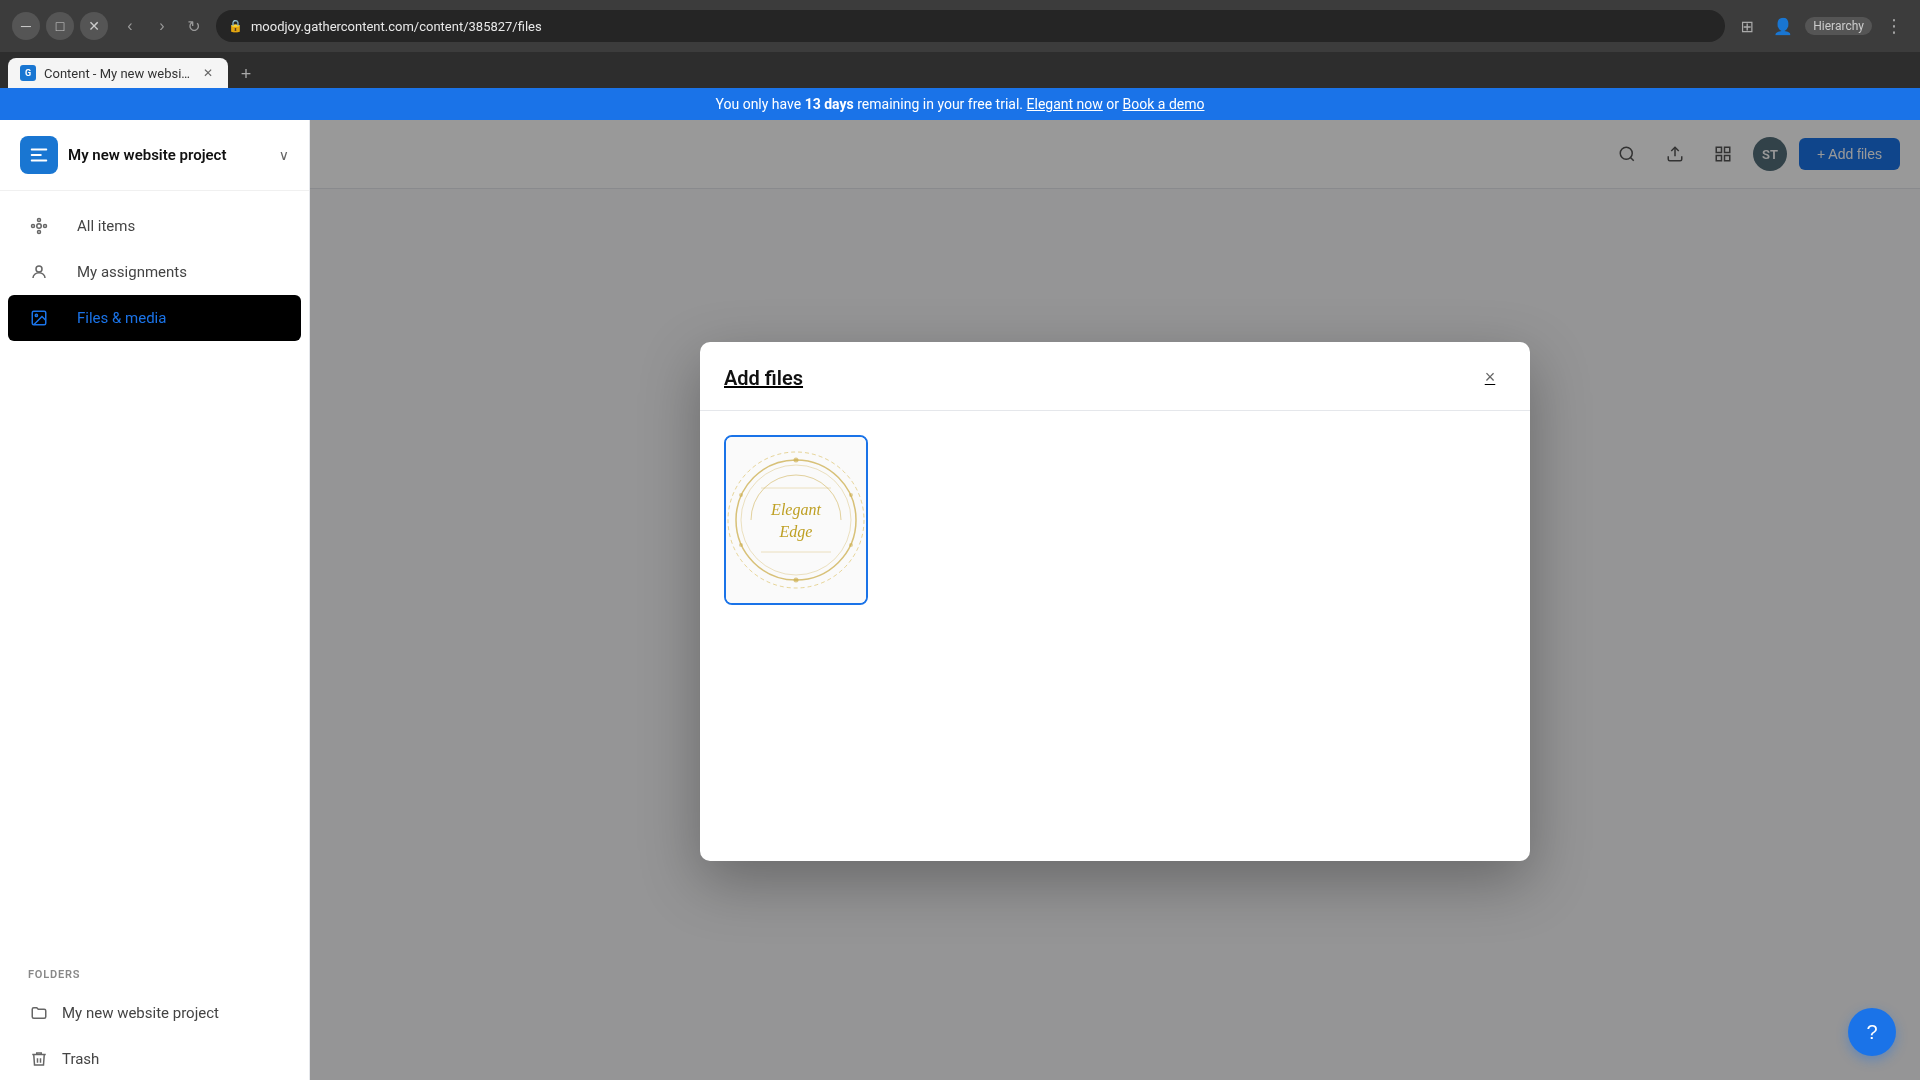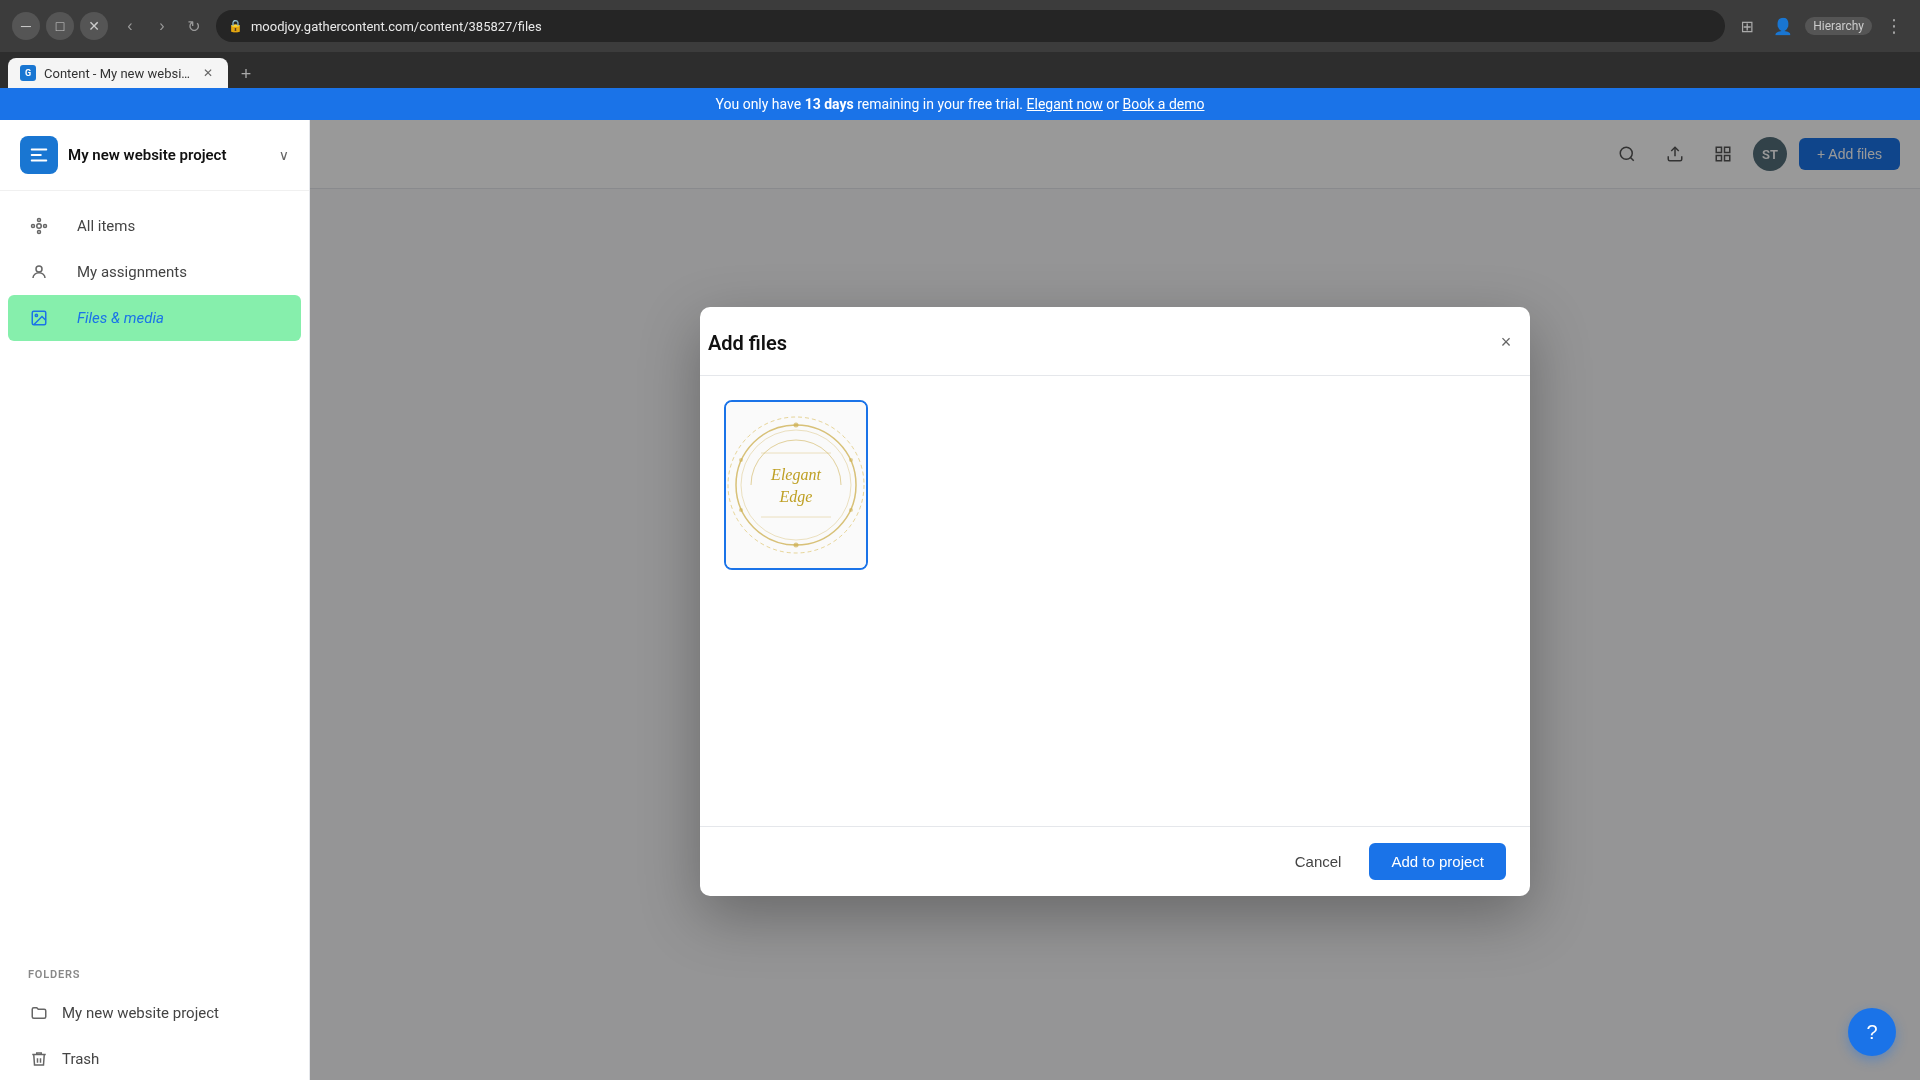--- a/index.html
+++ b/index.html
@@ -35,40 +35,40 @@
 
     
     .sidebar { width: 310px; background: #fff; border-right: 1px solid #e5e7eb; display: flex; flex-direction: column; padding-top: 0; }
     .project-header { padding: 16px 20px; display: flex; align-items: center; gap: 10px; border-bottom: 1px solid #f0f0f0; }
     .project-logo { width: 38px; height: 38px; background: #1976d2; border-radius: 8px; display: flex; align-items: center; justify-content: center; color: white; font-weight: bold; font-size: 16px; }
     .project-name { font-size: 15px; font-weight: 600; color: #111; flex: 1; }
     .project-chevron { color: #666; font-size: 14px; }
 
     .nav-list { padding: 12px 0; flex: 1; }
     .nav-item { display: flex; align-items: center; gap: 27px; padding: 12px 20px; cursor: pointer; border-radius: 6px; margin: 0 8px; font-size: 15px; color: #444; }
-    .nav-item.active { background: #86efac; color: #1a73e8; font-style: italic; }
+    .nav-item.active { background: #000000; color: #1a73e8; }
     .nav-icon { width: 22px; height: 22px; display: flex; align-items: center; justify-content: center; font-size: 17px; }
 
     .folders-section { padding: 16px 20px 8px; margin-left: 8px; }
     .folders-label { font-size: 11px; font-weight: 600; color: #888; letter-spacing: 0.8px; text-transform: uppercase; }
     .folder-item { display: flex; align-items: center; gap: 12px; padding: 12px 20px; cursor: pointer; border-radius: 6px; margin: 0 8px; font-size: 15px; color: #444; }
 
     
     .main-content { flex: 1; background: #f8f9fa; position: relative; }
     .main-header { display: flex; align-items: center; justify-content: flex-end; padding: 16px 20px; background: #fff; border-bottom: 1px solid #e5e7eb; gap: 12px; }
     .header-icon-btn { width: 36px; height: 36px; border-radius: 50%; background: transparent; border: none; cursor: pointer; display: flex; align-items: center; justify-content: center; color: #555; font-size: 18px; }
     .avatar { width: 34px; height: 34px; border-radius: 50%; background: #546e7a; color: white; display: flex; align-items: center; justify-content: center; font-size: 13px; font-weight: 600; cursor: pointer; }
     .add-files-btn { background: #1a73e8; color: white; border: none; border-radius: 6px; padding: 8px 18px; font-size: 14px; font-weight: 500; cursor: pointer; display: flex; align-items: center; gap: 6px; }
 
     
     .modal-backdrop { position: absolute; top: 0; left: 0; right: 0; bottom: 0; background: rgba(0,0,0,0.4); z-index: 100; display: flex; align-items: center; justify-content: center; }
 
     
     .modal { background: white; border-radius: 10px; width: 830px; max-height: 650px; display: flex; flex-direction: column; box-shadow: 0 20px 60px rgba(0,0,0,0.3); }
-    .modal-header { display: flex; align-items: center; justify-content: space-between; padding: 20px 8px 16px; border-bottom: 1px solid #e5e7eb; }
+    .modal-header { display: flex; align-items: center; justify-content: space-between; padding: 20px 24px 16px; border-bottom: 1px solid #e5e7eb; text-decoration: underline; }
     .modal-title { font-size: 20px; font-weight: 600; color: #111; }
     .modal-close { width: 32px; height: 32px; border-radius: 50%; background: transparent; border: none; cursor: pointer; display: flex; align-items: center; justify-content: center; font-size: 18px; color: #666; }
     .modal-body { flex: 1; padding: 24px; overflow-y: auto; min-height: 450px; }
     .file-grid { display: flex; flex-wrap: wrap; gap: 16px; }
     .file-card { width: 144px; height: 170px; border: 2px solid #e5e7eb; border-radius: 8px; overflow: hidden; cursor: pointer; position: relative; }
     .file-card.selected { border-color: #1a73e8; }
     .file-card-img { width: 100%; height: 100%; display: flex; align-items: center; justify-content: center; background: #fafafa; }
 
     
     .elegant-logo { width: 150px; height: 150px; position: relative; display: flex; align-items: center; justify-content: center; }
@@ -262,22 +262,18 @@
                     <text x="75" y="92" text-anchor="middle" font-family="Georgia, serif" font-style="italic" font-size="16" fill="#b8960c" opacity="0.9">Edge</text>
 
                     <line x1="40" y1="107" x2="110" y2="107" stroke="#c9a840" stroke-width="0.8" opacity="0.4"></line>
                     <line x1="40" y1="43" x2="110" y2="43" stroke="#c9a840" stroke-width="0.8" opacity="0.4"></line>
                   </svg>
                 </div>
               </div>
             </div>
           </div>
         </div>
-        <div class="modal-footer">
-          <button class="btn-cancel">Cancel</button>
-          <button class="btn-add">Add to project</button>
-        </div>
       </div>
     </div>
   </div>
 </div>
 
 <button class="help-btn">?</button>
 
 </body></html>

